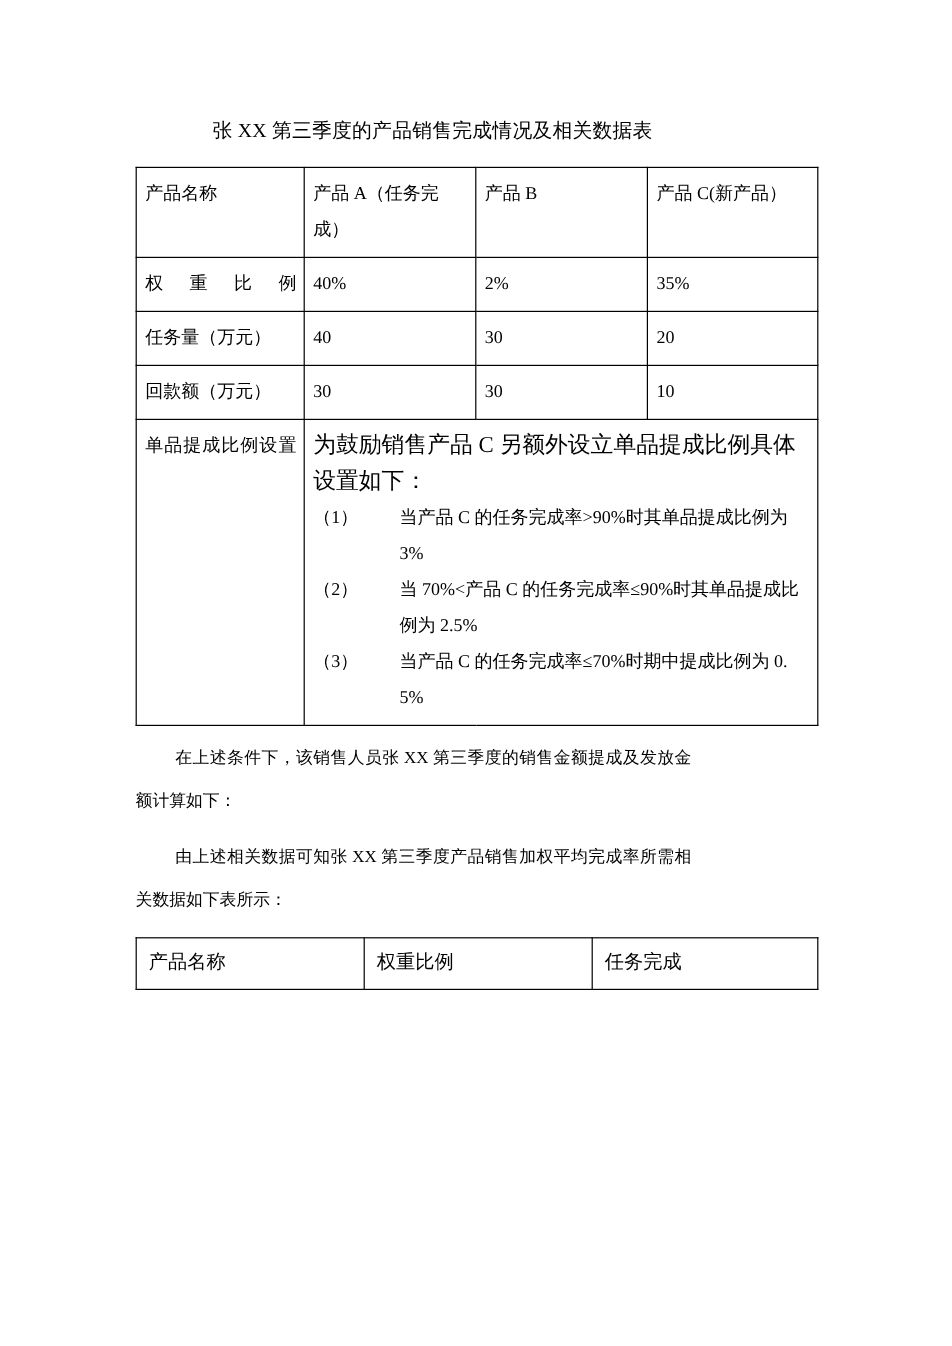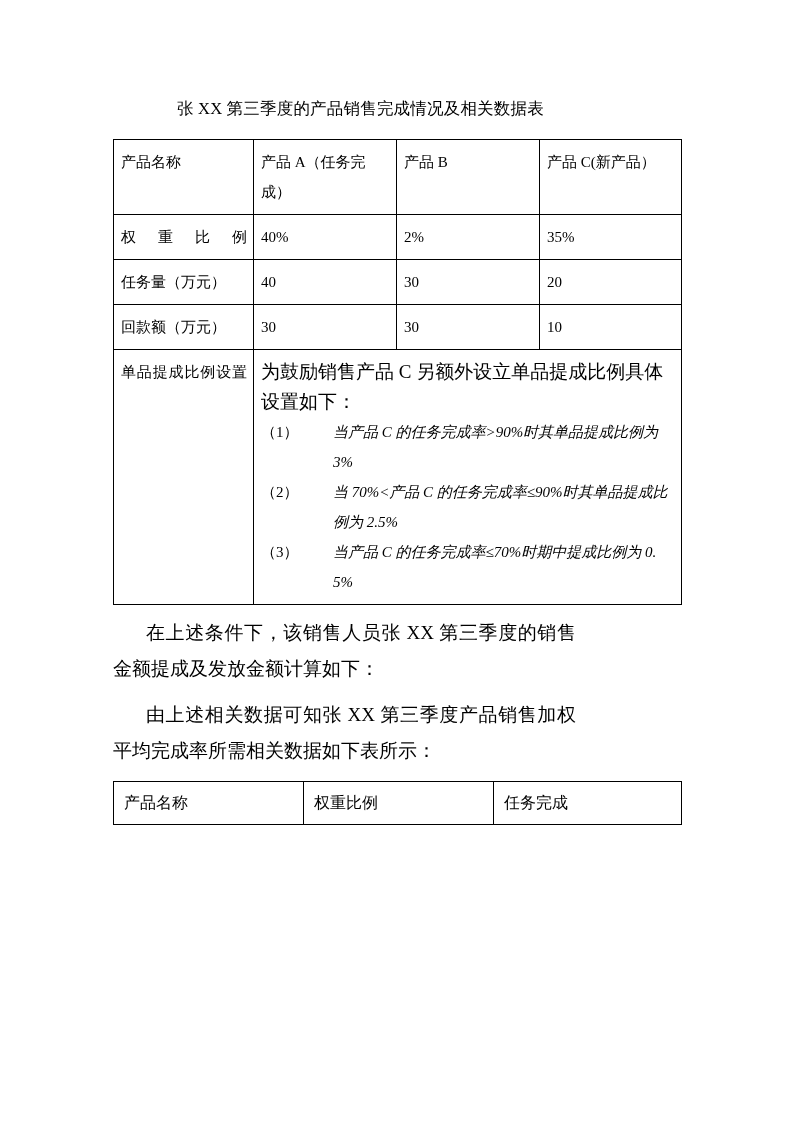--- a/index.html
+++ b/index.html
@@ -47,21 +47,21 @@
   }
   .col-a { width: 140px; }
   .col-b { width: 143px; }
   .col-c { width: 143px; }
   .col-d { width: 142px; }
   .justify-spread {
     text-align: justify;
     text-align-last: justify;
   }
   .para {
-    font-size: 19px;
+    font-size: 14px;
     line-height: 36px;
     margin: 10px 12px 0 0;
     text-indent: 33px;
     text-align: justify;
   }
   .para.indent2 { text-indent: 33px; }
   .sub-list {
     margin: 0;
     padding: 0;
     list-style: none;
@@ -70,21 +70,20 @@
     display: flex;
     font-size: 15px;
     line-height: 30px;
   }
   .sub-list .marker {
     width: 72px;
     flex: 0 0 72px;
   }
   .sub-list .body {
     flex: 1 1 auto;
-    font-style: italic;
   }
   .cell-intro {
     font-size: 19px;
     line-height: 30px;
   }
   table.data2 {
     border-collapse: collapse;
     width: 568px;
     table-layout: fixed;
     margin-top: 12px;

